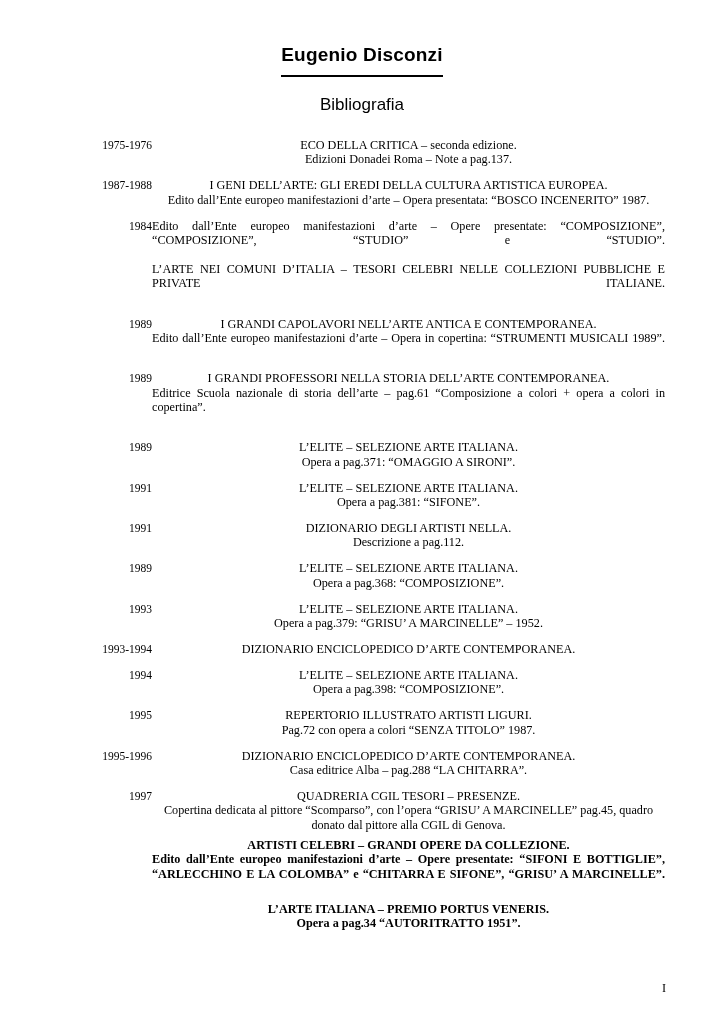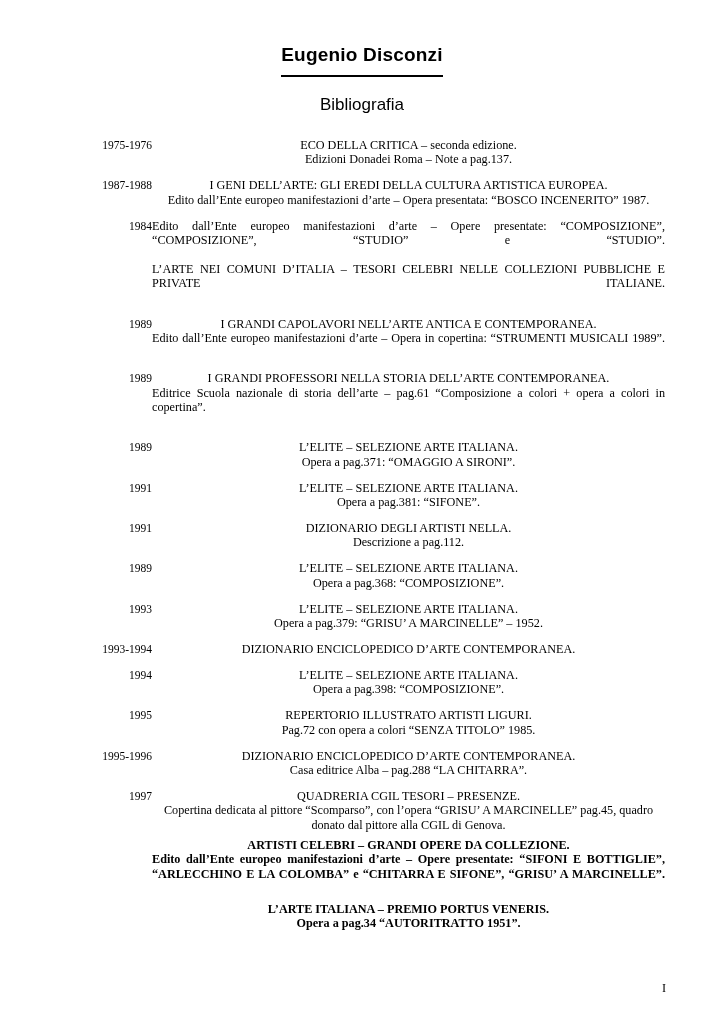--- a/index.html
+++ b/index.html
@@ -225,21 +225,21 @@
             <p class="line single flat">L’ELITE – SELEZIONE ARTE ITALIANA.</p>
             <p class="line single flat">Opera a pag.398: “COMPOSIZIONE”.</p>
           </div>
         </div>
       </div>
       <div class="entry">
         <div class="entry-year">1995</div>
         <div class="entry-body">
           <div class="block">
             <p class="line single flat">REPERTORIO ILLUSTRATO ARTISTI LIGURI.</p>
-            <p class="line single flat">Pag.72 con  opera a colori “SENZA TITOLO” 1985.</p>
+            <p class="line single flat">Pag.72 con  opera a colori “SENZA TITOLO” 1987.</p>
           </div>
         </div>
       </div>
       <div class="entry">
         <div class="entry-year">1995-1996</div>
         <div class="entry-body">
           <div class="block">
             <p class="line single flat">DIZIONARIO ENCICLOPEDICO D’ARTE CONTEMPORANEA.</p>
             <p class="line single flat">Casa editrice Alba – pag.288 “LA CHITARRA”.</p>
           </div>

